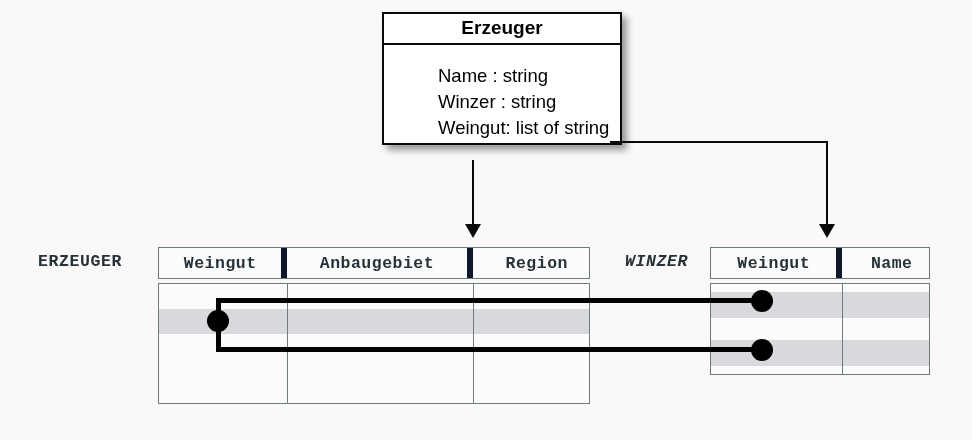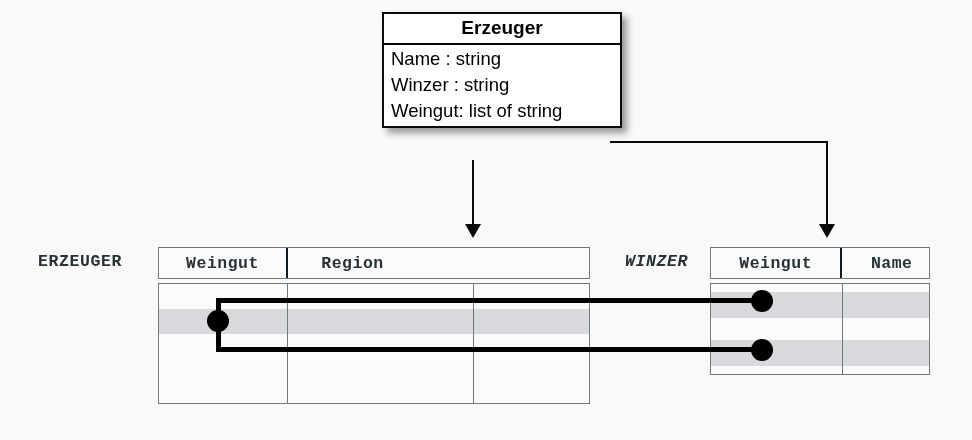--- a/index.html
+++ b/index.html
@@ -34,21 +34,22 @@
     text-align: center;
     font-weight: bold;
     font-size: 19px;
     line-height: 26px;
     padding: 1px 0 2px 0;
     color: #000;
     border-bottom: 2px solid #0a0a0a;
     font-family: "Liberation Sans", sans-serif;
   }
   .uml-attrs {
-    padding: 1px 0 2px 0;
+    padding: 18px 0 2px 0;
+    margin-left: 47px;
   }
   .uml-attr {
     font-size: 18.5px;
     line-height: 26px;
     padding-left: 7px;
     color: #000;
     white-space: nowrap;
     font-family: "Liberation Sans", sans-serif;
   }
 
@@ -73,21 +74,21 @@
   .rel-header .cell {
     display: flex;
     align-items: center;
     justify-content: center;
     font-family: "Liberation Mono", monospace;
     font-weight: bold;
     font-size: 16.5px;
     letter-spacing: 0.5px;
     color: #273238;
     box-sizing: border-box;
-    border-right: 2px solid #0f172a;
+    border-right: 6px solid #0f172a;
     white-space: nowrap;
   }
   .rel-header .cell:last-child { border-right: none; padding-left: 12px; }
 
   .rel-body {
     position: absolute;
     border: 1px solid #6d7a80;
     box-sizing: border-box;
     background: #fbfbfb;
     overflow: hidden;
@@ -163,20 +164,21 @@
   <div class="arrowhead" style="left:465px; top:224px;"></div>
 
   <div class="thin-h" style="left:610px; top:141px; width:218px;"></div>
   <div class="thin-v" style="left:826px; top:141px; height:87px;"></div>
   <div class="arrowhead" style="left:819px; top:224px;"></div>
 
   <div class="rel-label" style="left:38px; top:252px;">ERZEUGER</div>
 
   <div class="rel-header" style="left:158px; top:247px; width:432px;">
     <div class="cell" style="width:129px;">Weingut</div>
+    <div class="cell" style="width:186px;">Anbaugebiet</div>
     <div class="cell" style="width:117px;">Region</div>
   </div>
 
   <div class="rel-body" style="left:158px; top:283px; width:432px; height:121px;">
     <div class="band" style="top:25px; height:25px;"></div>
     <div class="vline" style="left:128px;"></div>
     <div class="vline" style="left:314px;"></div>
   </div>
 
   <div class="rel-label" style="left:625px; top:252px;font-style:italic;">WINZER</div>

